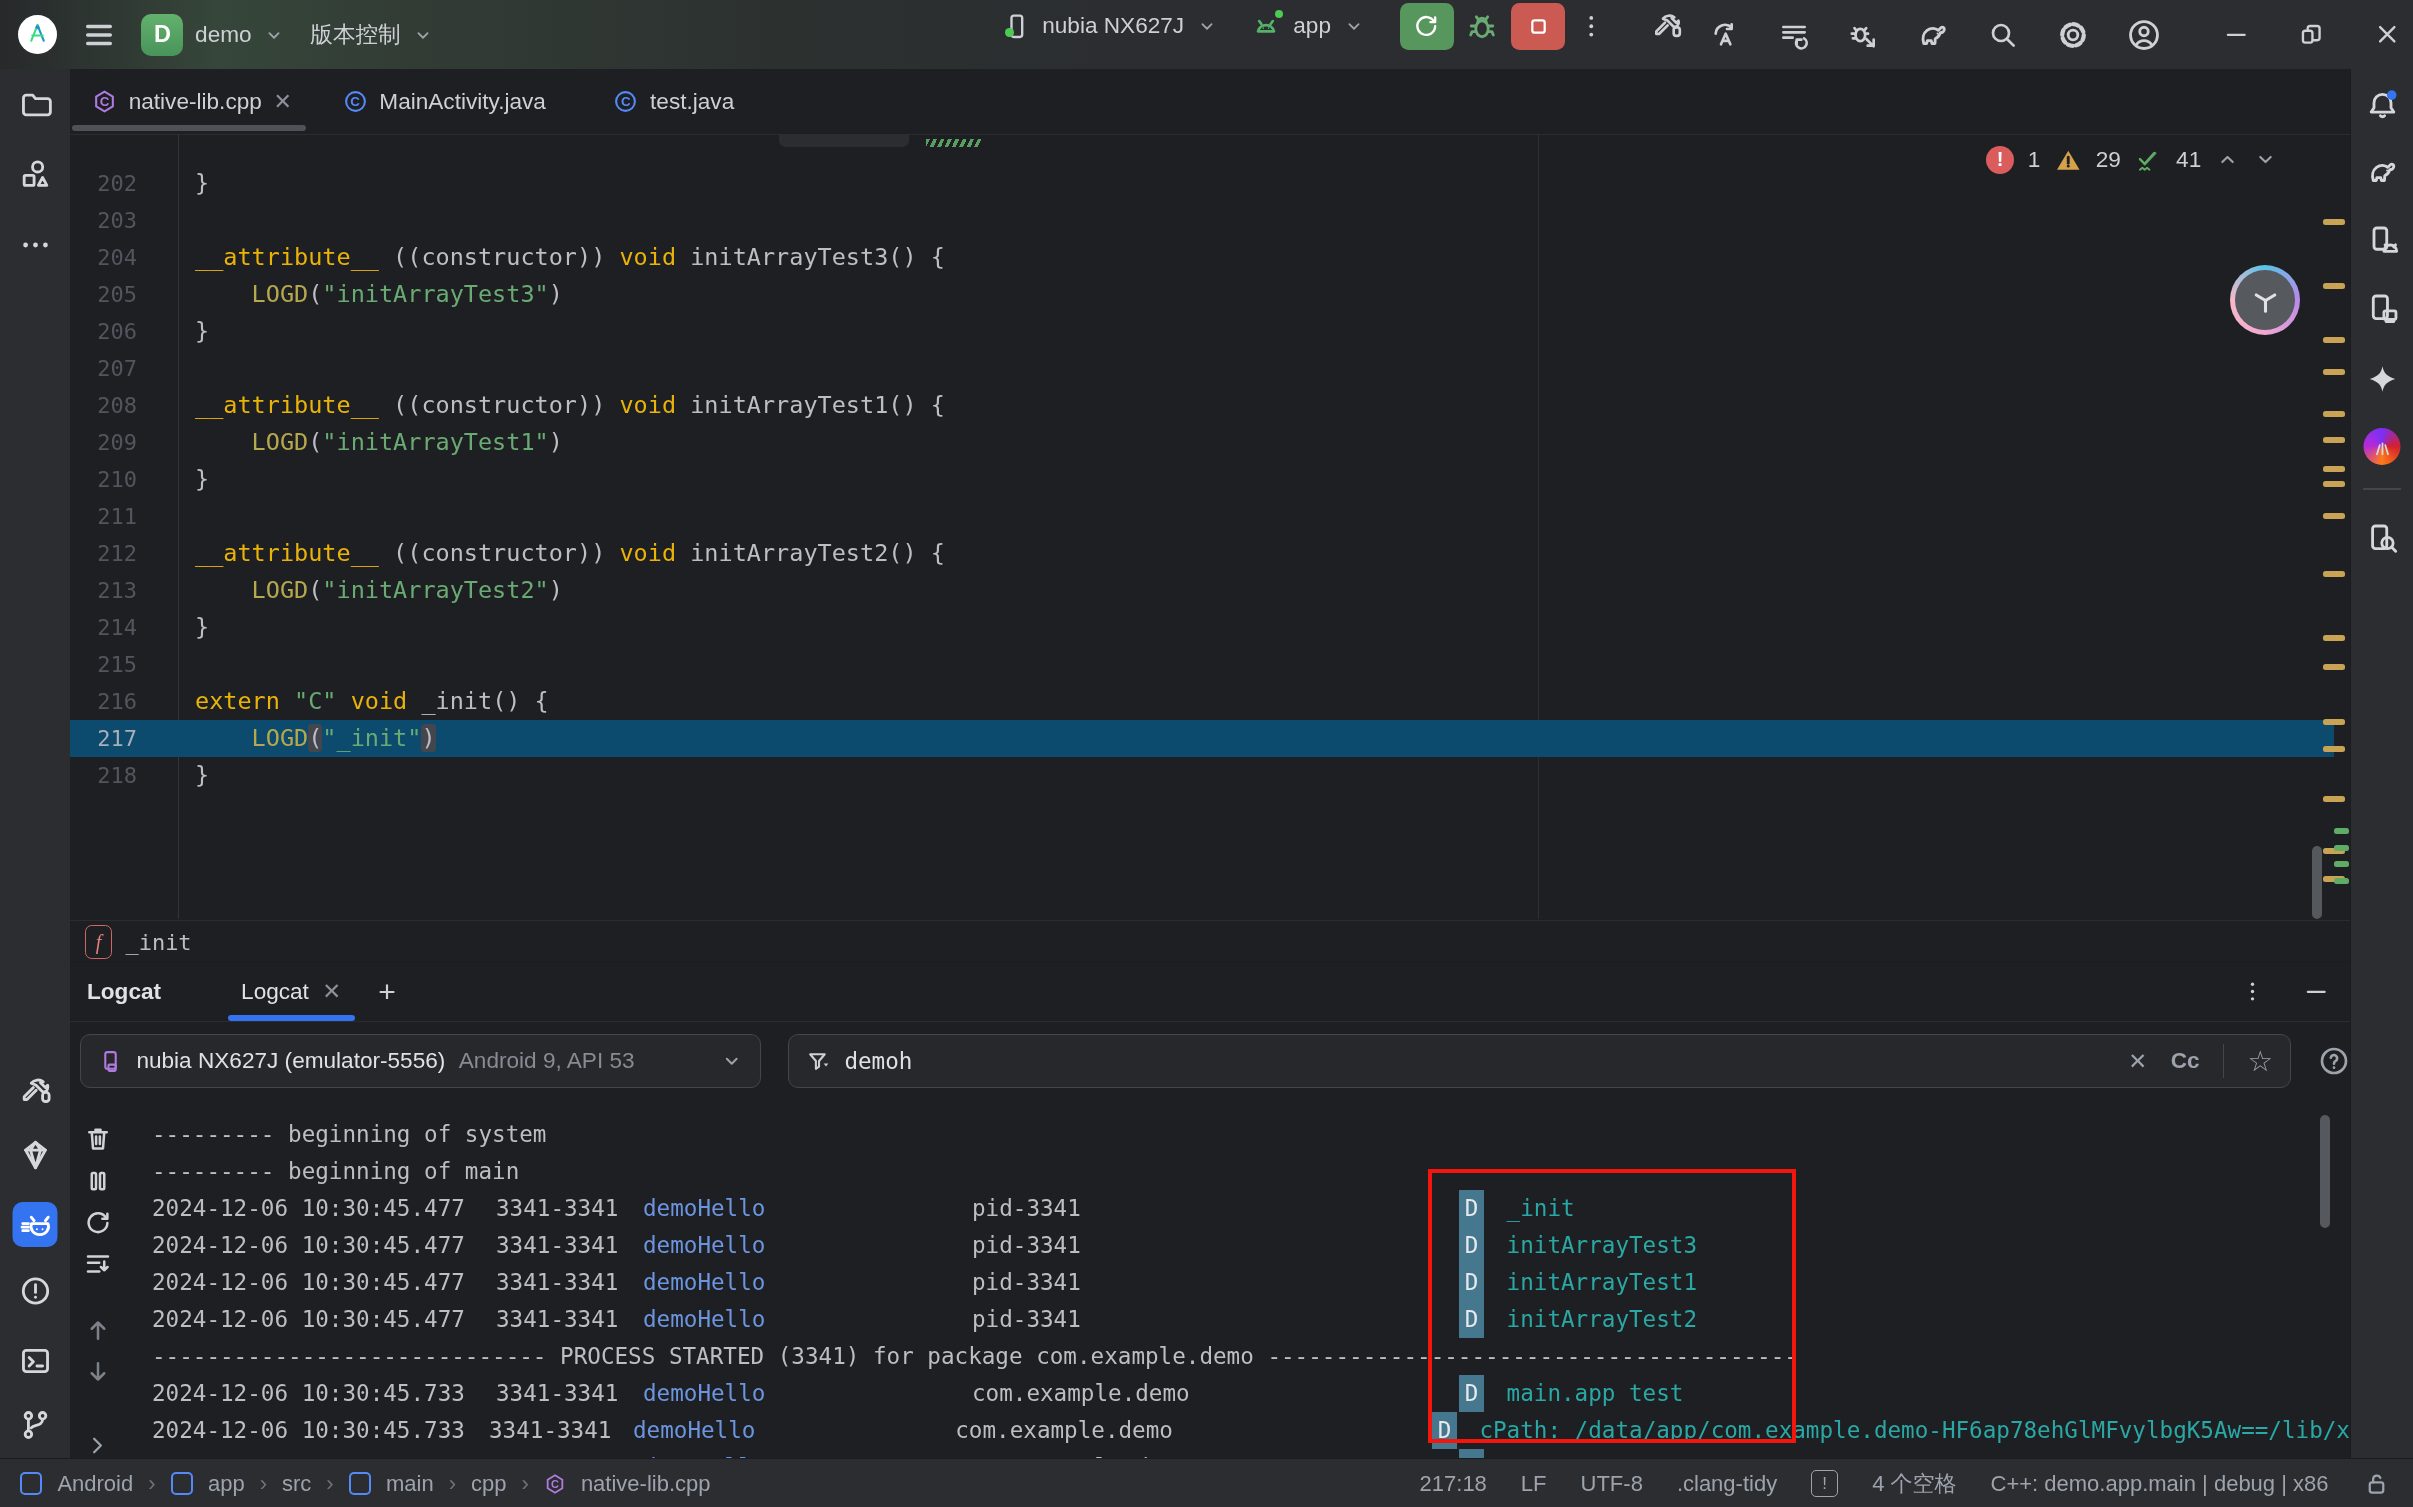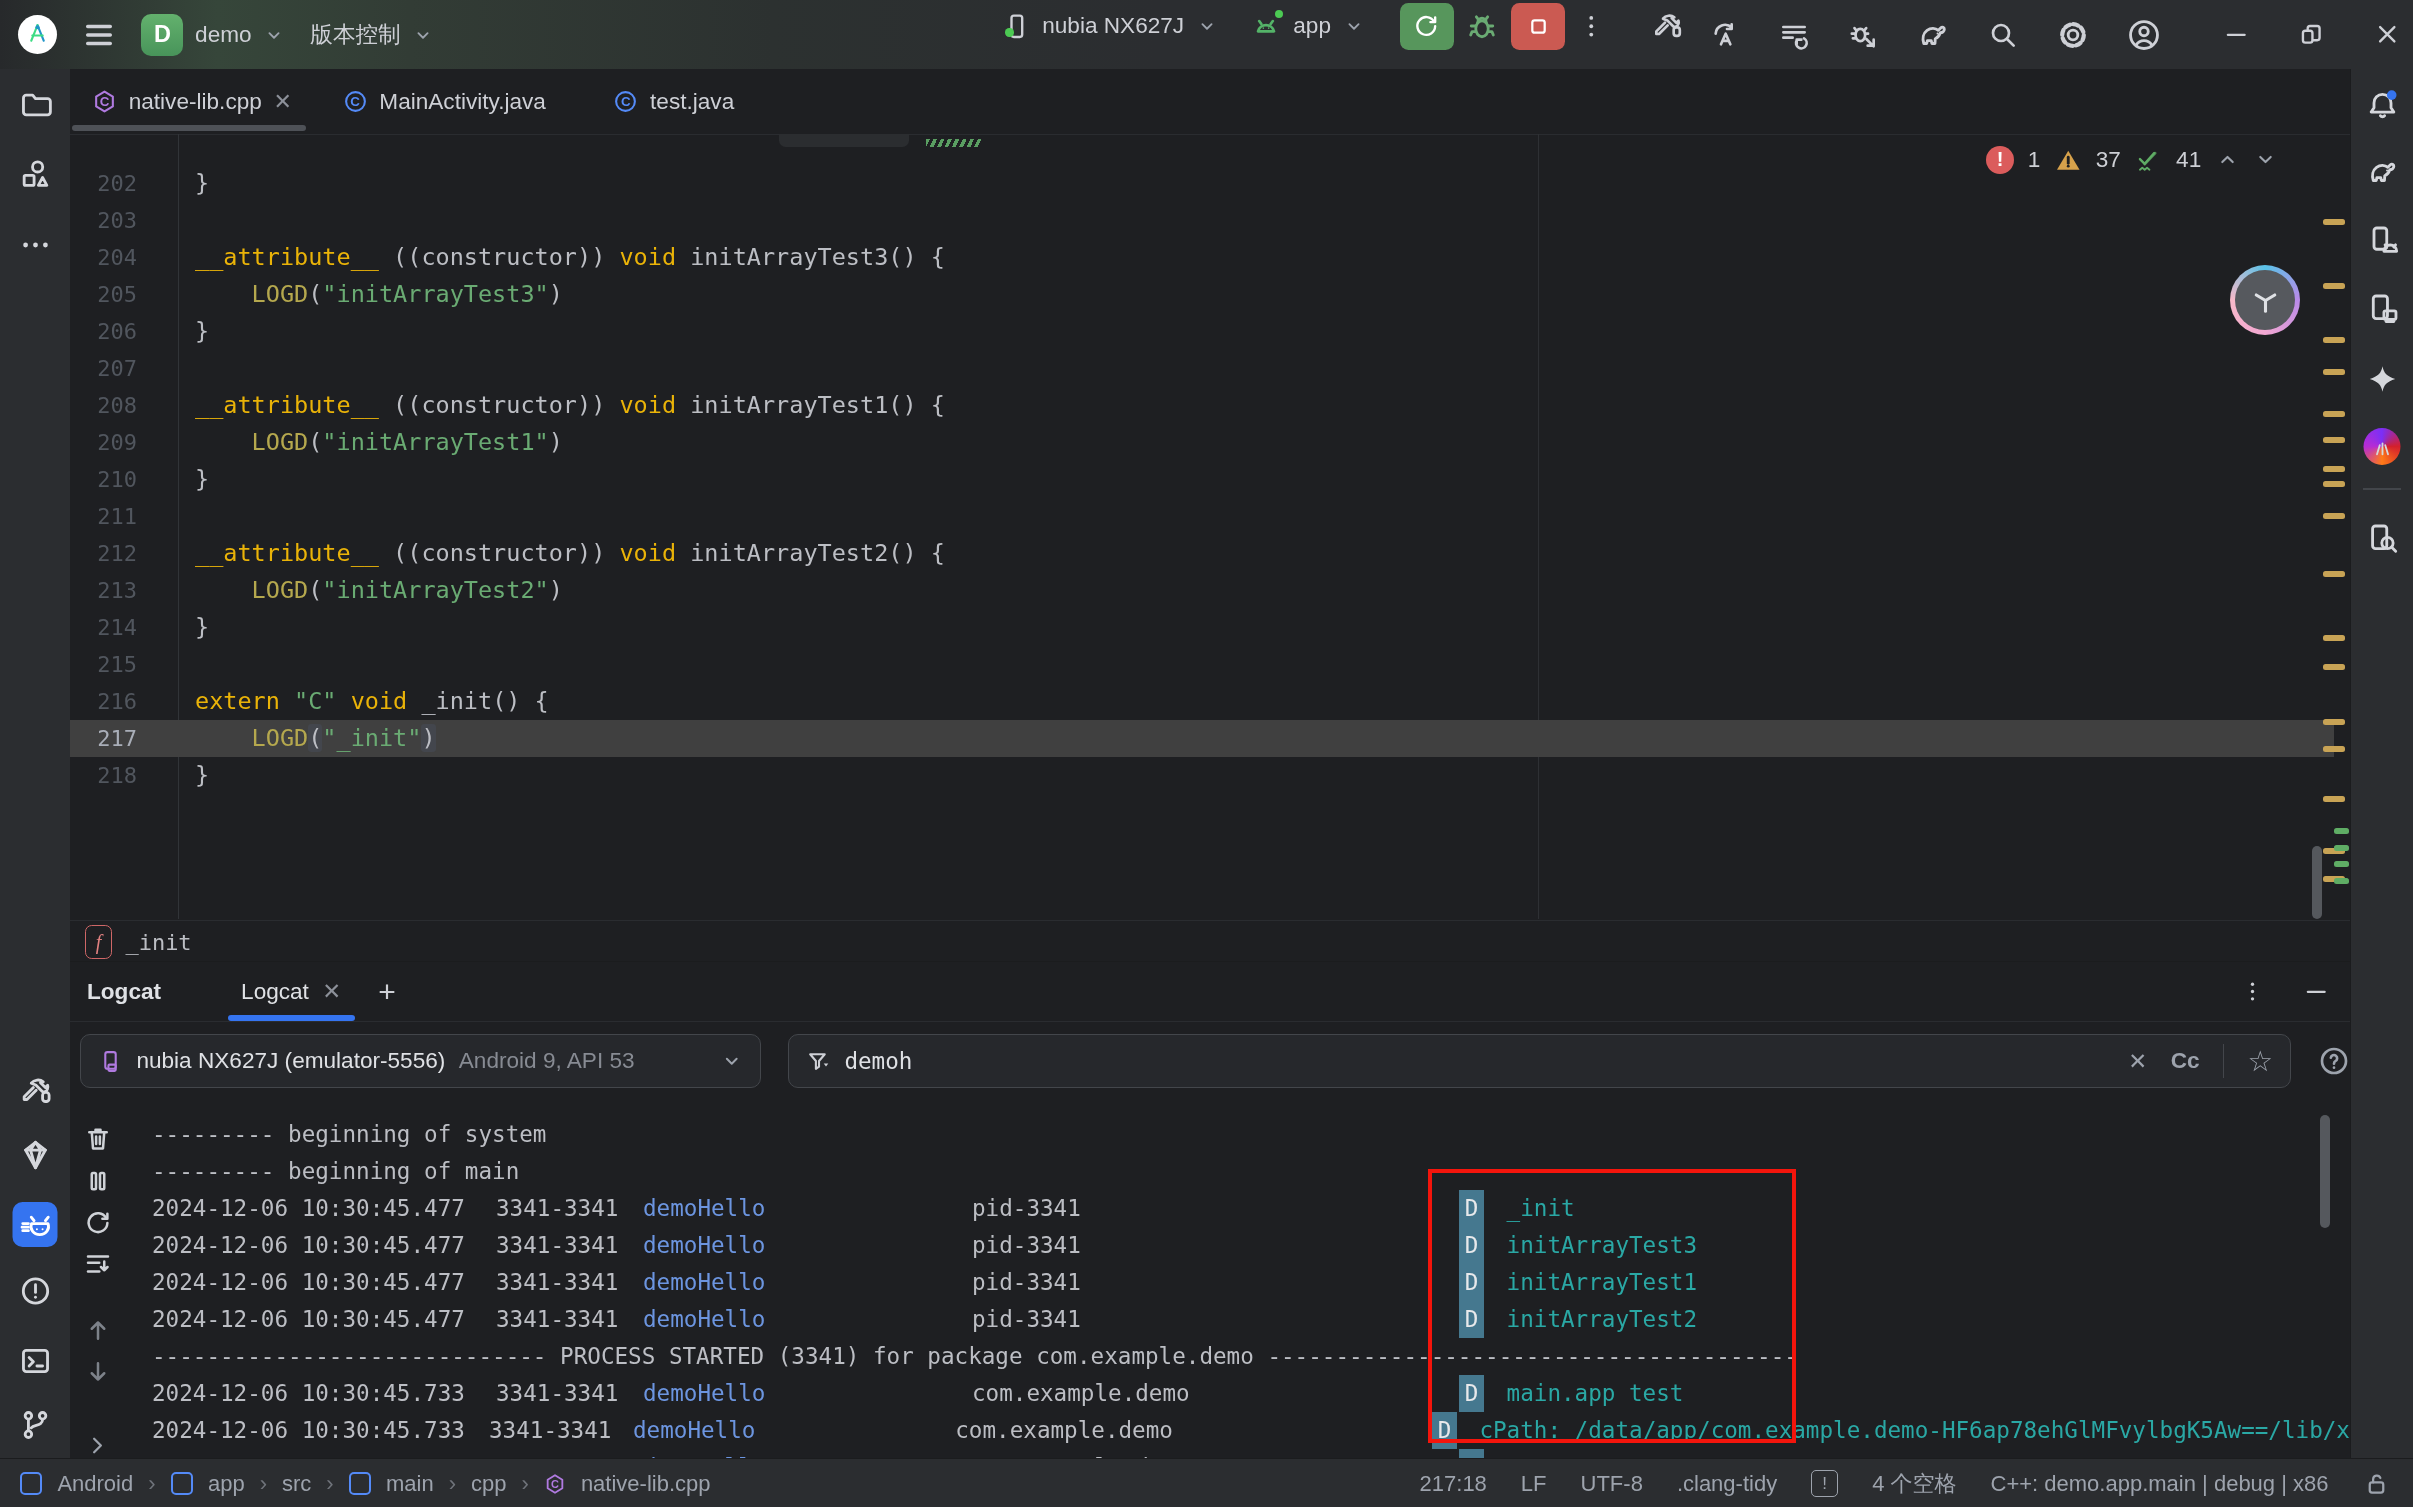--- a/index.html
+++ b/index.html
@@ -40,21 +40,21 @@
   .tabbar{position:absolute;left:0;right:0;top:0;height:65px;border-bottom:0.8px solid #2a2c30;display:flex;align-items:center;}
   .tab{display:flex;align-items:center;gap:11.7px;height:65px;padding:0 22px;position:relative;color:#ced0d6;font-size:22.6px;}
   .tab .close{color:#8c9099;font-size:22px;}
   .tab-underline{position:absolute;left:1.7px;bottom:3.4px;width:234px;height:5.9px;border-radius:3.4px;background:#4e5157;}
   
   .editor{position:absolute;left:0;right:0;top:65px;height:785px;overflow:hidden;}
   .gutter-sep{position:absolute;left:108px;top:0;bottom:0;width:0.8px;background:#313438;}
   .margin-guide{position:absolute;left:1468px;top:0;bottom:0;width:0.8px;background:#2e3034;}
   .code-lines{position:absolute;left:0;right:16px;top:31px;}
   .code-line{position:relative;height:37px;line-height:37px;white-space:pre;font-size:23.5px;}
-  .code-line.active{background:#404040;}
+  .code-line.active{background:#0c4a6e;}
   .code-line .ln{position:absolute;left:0;width:67px;text-align:right;color:#51565e;font-size:22px;
     font-family:"DejaVu Sans Mono",monospace;}
   .code-line.active .ln{color:#a9aeb8;}
   .code-line .code{position:absolute;left:125px;font-family:"DejaVu Sans Mono",monospace;}
   .tk-pln{color:#bcbec4}.tk-kw{color:#eab308}.tk-str{color:#6aab73}.tk-mac{color:#b5a84e}
   .tk-hlb{color:#bcbec4;background:#43464d;border-radius:3.4px;}
   .err-widget{position:absolute;top:11.7px;right:72px;display:flex;align-items:center;gap:13.4px;font-size:22.6px;color:#ced0d6;}
   .err-ball{width:28.5px;height:28.5px;border-radius:50%;background:#db5c5c;color:#fff;display:flex;align-items:center;justify-content:center;font-weight:bold;font-size:20px;}
   .warn-tri{color:#d6a14b;}
   .ai-bubble{position:absolute;left:2160px;top:131px;width:70px;height:70px;border-radius:50%;
@@ -462,21 +462,21 @@
       <div class="err-widget">
         <span class="err-ball">!</span>
         <span>1</span>
         <span class="ic warn-tri">
           <svg width="28.5" height="28.5" viewBox="0 0 24 24">
               <path d="M12 4 L21.5 20 h-19 z" fill="#d6a14b" stroke="none"></path>
               <path d="M12 9.5 v5" stroke="#1e1f22" stroke-width="2.4"></path>
               <circle cx="12" cy="17" r="1.2" fill="#1e1f22" stroke="none"></circle>
             </svg>
         </span>
-        <span>37</span>
+        <span>29</span>
         <span class="ic" style="color:#5fad65">
           <svg width="28.5" height="28.5" viewBox="0 0 24 24" stroke-width="2.6">
               <path d="M5 11 l4 4 8-9"></path>
               <path d="M9 15.5 l9-9.5" opacity=".7"></path>
               <path d="M5 20 l2-1.6 2 1.6 2-1.6 2 1.6" stroke-width="1.6"></path>
             </svg>
         </span>
         <span>41</span>
         <span class="ic chev">
             <svg width="25" height="25" viewBox="0 0 24 24">

